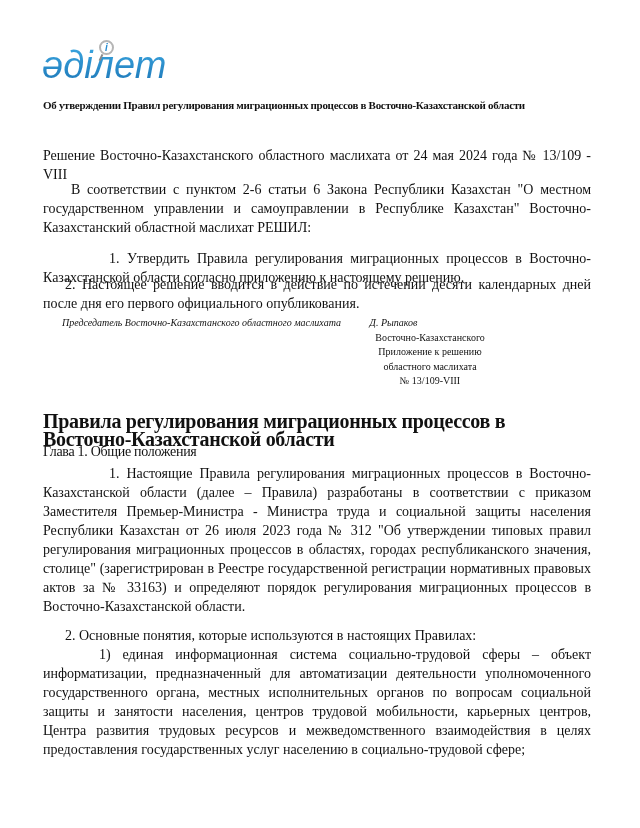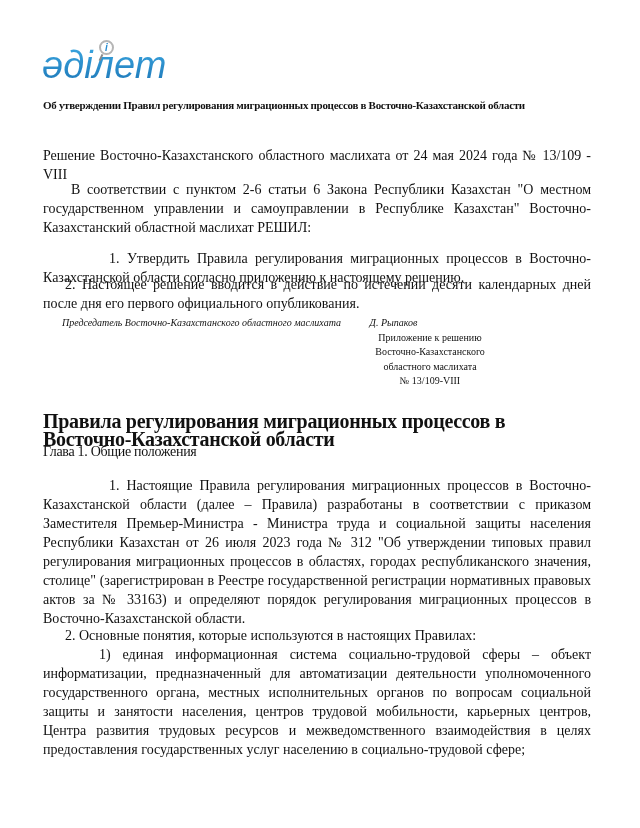--- a/index.html
+++ b/index.html
@@ -21,21 +21,21 @@
   .p { font-size: 14px; line-height: 19px; text-align: justify; }
   .decision { top: 146px; }
   .para1 { top: 180px; text-indent: 28px; }
   .para2 { top: 249px; text-indent: 66px; }
   .para3 { top: 275px; text-indent: 22px; }
   .signature { position: absolute; left: 62px; top: 317px; font-size: 10px; font-style: italic; }
   .signature .name { margin-left: 26px; }
   .appendix { position: absolute; left: 350px; top: 331px; width: 160px; text-align: center; font-size: 10px; line-height: 14.3px; }
   .rules-title { top: 412px; font-weight: bold; font-size: 20px; line-height: 18px; letter-spacing: -0.3px; }
   .chapter { top: 443px; font-weight: normal; font-size: 14px; line-height: 18px; letter-spacing: -0.3px; }
-  .item1 { top: 476px; text-indent: 66px; }
+  .item1 { top: 464px; text-indent: 66px; }
   .item2 { top: 626px; text-indent: 22px; }
   .item2-1 { top: 645px; text-indent: 56px; }
 </style>
 </head>
 <body>
 
 <div class="logo">
   <span class="logo-text">әділет</span>
   <span class="logo-magnifier">
       <span>i</span>
@@ -48,22 +48,22 @@
 <div class="doc p para1">В соответствии с пунктом 2-6 статьи 6 Закона Республики Казахстан "О местном государственном управлении и самоуправлении в Республике Казахстан" Восточно-Казахстанский областной маслихат РЕШИЛ:</div>
 <div class="doc p para2">1. Утвердить Правила регулирования миграционных процессов в Восточно-Казахстанской области согласно приложению к настоящему решению.</div>
 <div class="doc p para3">2. Настоящее решение вводится в действие по истечении десяти календарных дней после дня его первого официального опубликования.</div>
 
 <div class="signature">
   <span>Председатель Восточно-Казахстанского областного маслихата</span>
   <span class="name">Д. Рыпаков</span>
 </div>
 
 <div class="appendix">
+  <div>Восточно-Казахстанского</div>
   <div>Приложение к решению</div>
-  <div>Восточно-Казахстанского</div>
   <div>областного маслихата</div>
   <div>№ 13/109-VIII</div>
 </div>
 
 <div class="doc rules-title">Правила регулирования миграционных процессов в Восточно-Казахстанской области</div>
 <div class="doc chapter">Глава 1. Общие положения</div>
 <div class="doc p item1">1. Настоящие Правила регулирования миграционных процессов в Восточно-Казахстанской области (далее – Правила) разработаны в соответствии с приказом Заместителя Премьер-Министра - Министра труда и социальной защиты населения Республики Казахстан от 26 июля 2023 года № 312 "Об утверждении типовых правил регулирования миграционных процессов в областях, городах республиканского значения, столице" (зарегистрирован в Реестре государственной регистрации нормативных правовых актов за № 33163) и определяют порядок регулирования миграционных процессов в Восточно-Казахстанской области.</div>
 <div class="doc p item2">2. Основные понятия, которые используются в настоящих Правилах:</div>
 <div class="doc p item2-1">1) единая информационная система социально-трудовой сферы – объект информатизации, предназначенный для автоматизации деятельности уполномоченного государственного органа, местных исполнительных органов по вопросам социальной защиты и занятости населения, центров трудовой мобильности, карьерных центров, Центра развития трудовых ресурсов и межведомственного взаимодействия в целях предоставления государственных услуг населению в социально-трудовой сфере;</div>
 

